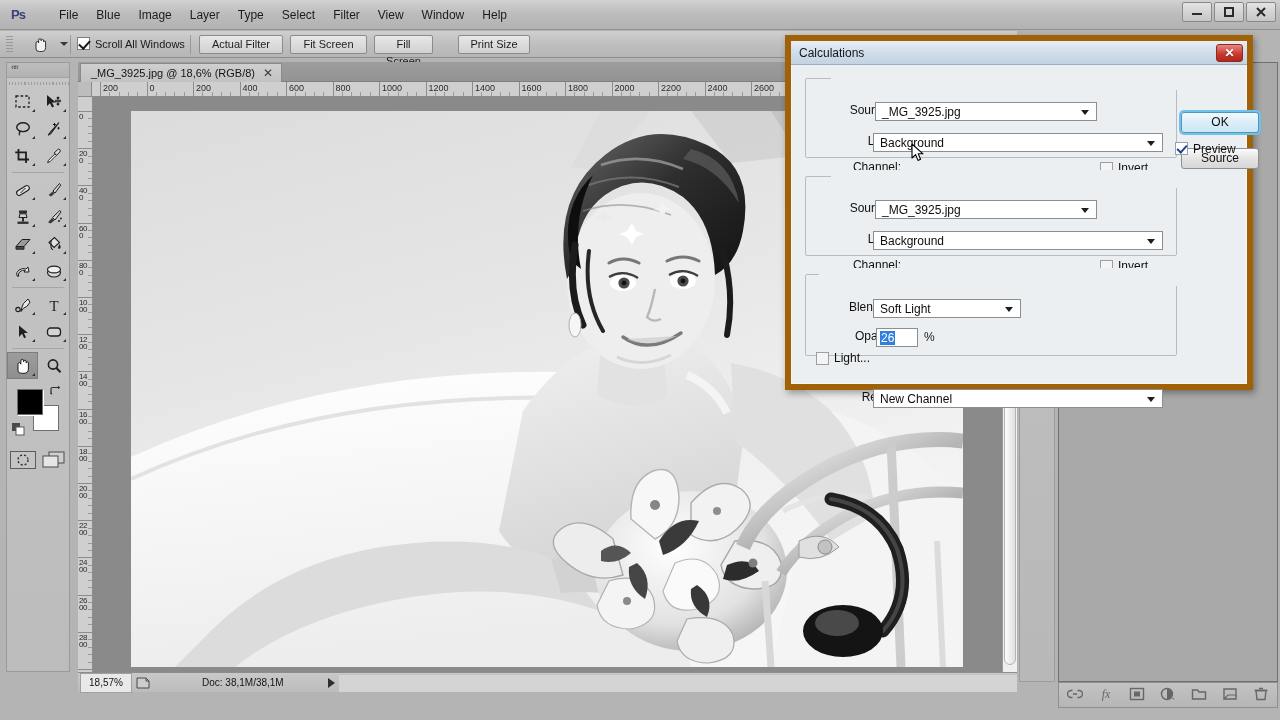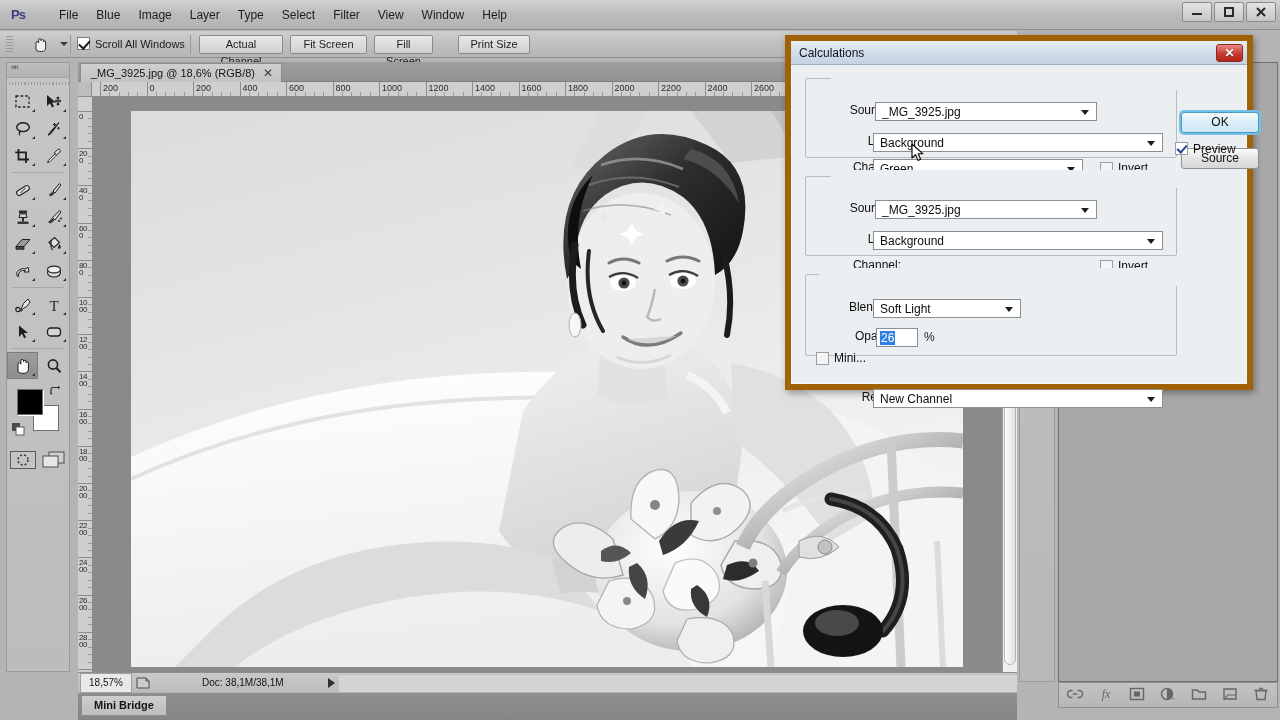--- a/index.html
+++ b/index.html
@@ -338,21 +338,21 @@
         <path d="M5 13 L5 7 Q5 5.5 6.3 5.5 Q7.6 5.5 7.6 7 L7.6 4.2 Q7.6 2.7 8.9 2.7 Q10.2 2.7 10.2 4.2 L10.2 4.8 Q10.2 3.4 11.4 3.4 Q12.6 3.4 12.6 4.8 L12.6 6 Q12.6 4.9 13.6 4.9 Q14.6 4.9 14.6 6 L14.6 11.5 Q14.6 15.5 10.5 15.5 L8.5 15.5 Q5 15.5 5 13 Z" fill="#f0f0f0" stroke="#2f2f2f" stroke-width="1"></path>
       </svg>
     </div>
     <div class="opt-caret"></div>
     <div class="opt-sep" style="left:70px"></div>
     <div class="opt-check">
       <span class="cbox checked"></span>
       <span>Scroll All Windows</span>
     </div>
     <div class="opt-sep" style="left:190px"></div>
-    <div class="opt-btn" style="left:199px; width:84px">Actual Channel</div>
+    <div class="opt-btn" style="left:199px; width:84px">Actual Filter</div>
     <div class="opt-btn" style="left:290px; width:77px">Fit Screen</div>
     <div class="opt-btn" style="left:374px; width:59px">Fill Screen</div>
     <div class="opt-btn" style="left:458px; width:72px">Print Size</div>
   </div>
 
   <div class="toolbar">
     <div class="tb-head"></div>
     <div class="tb-grip"></div>
     <div class="tb-grid">
       <div class="tcell">
@@ -882,23 +882,20 @@
       <svg width="14" height="12" viewBox="0 0 14 12">
           <path d="M1 1 h9 l3 3 v7 h-12 z" fill="#cdcdcd" stroke="#4b4b4b" stroke-width="1"></path>
           <path d="M10 1 v3 h3" fill="none" stroke="#4b4b4b"></path>
         </svg>
     </div>
     <div class="sb-doc">Doc: 38,1M/38,1M</div>
     <div class="sb-play"></div>
     <div class="sb-track"></div>
   </div>
 
-  <div class="mbbar">
-    <div class="mbtab">Mini Bridge</div>
-  </div>
 
   <div class="rpanel-dock"></div>
   <div class="rp-rail"></div>
   <div class="rp-body"></div>
   <div class="rp-footer">
     <span class="ic">
       <svg width="16" height="12" viewBox="0 0 16 12">
           <path d="M6 6 h4 M5.5 2.5 h-1.5 a3.5 3.5 0 0 0 0 7 h1.5 M10.5 2.5 h1.5 a3.5 3.5 0 0 1 0 7 h-1.5" stroke="#4a4a4a" stroke-width="1.4" fill="none"></path>
         </svg>
     </span>
@@ -962,24 +959,20 @@
         <span class="lab">Layer:</span>
       </div>
       <div class="ddl" style="position:absolute; left:82px; top:67px; width:290px;">
         <span>Background</span>
         <span class="arrow"></span>
       </div>
 
       <div class="row" style="left:16px; top:94px; width:94px; justify-content:flex-end;">
         <span class="lab">Channel:</span>
       </div>
-      <div class="ddl" style="position:absolute; left:82px; top:93px; width:210px;">
-        <span>Green</span>
-        <span class="arrow"></span>
-      </div>
       <div class="invert-wrap" style="position:absolute; left:309px; top:95px;">
         <span class="cb2"></span>
         <span>Invert</span>
       </div>
 
       <div class="grp" style="left:14px; top:110px; width:372px; height:80px;"></div>
       <div class="grp-clip" style="left:40px; top:104px; width:360px; height:18px;"></div>
 
       <div class="row" style="left:22px; top:135px; width:88px; justify-content:flex-end;">
         <span class="lab">Source 2:</span>
@@ -1019,21 +1012,21 @@
       <div class="row" style="left:14px; top:263px; width:94px; justify-content:flex-end;">
         <span class="lab">Opacity:</span>
       </div>
       <div class="opacity-field" style="position:absolute; left:85px; top:262px;">
         <span class="opacity-val">26</span>
       </div>
       <span style="position:absolute; left:133px; top:264px; font-size:12px;">%</span>
 
       <div class="invert-wrap" style="position:absolute; left:25px; top:285px;">
         <span class="cb2"></span>
-        <span>Mini...</span>
+        <span>Light...</span>
       </div>
 
       <div class="row" style="left:14px; top:324px; width:94px; justify-content:flex-end;">
         <span class="lab">Result:</span>
       </div>
       <div class="ddl" style="position:absolute; left:82px; top:323px; width:290px;">
         <span>New Channel</span>
         <span class="arrow"></span>
       </div>
 

